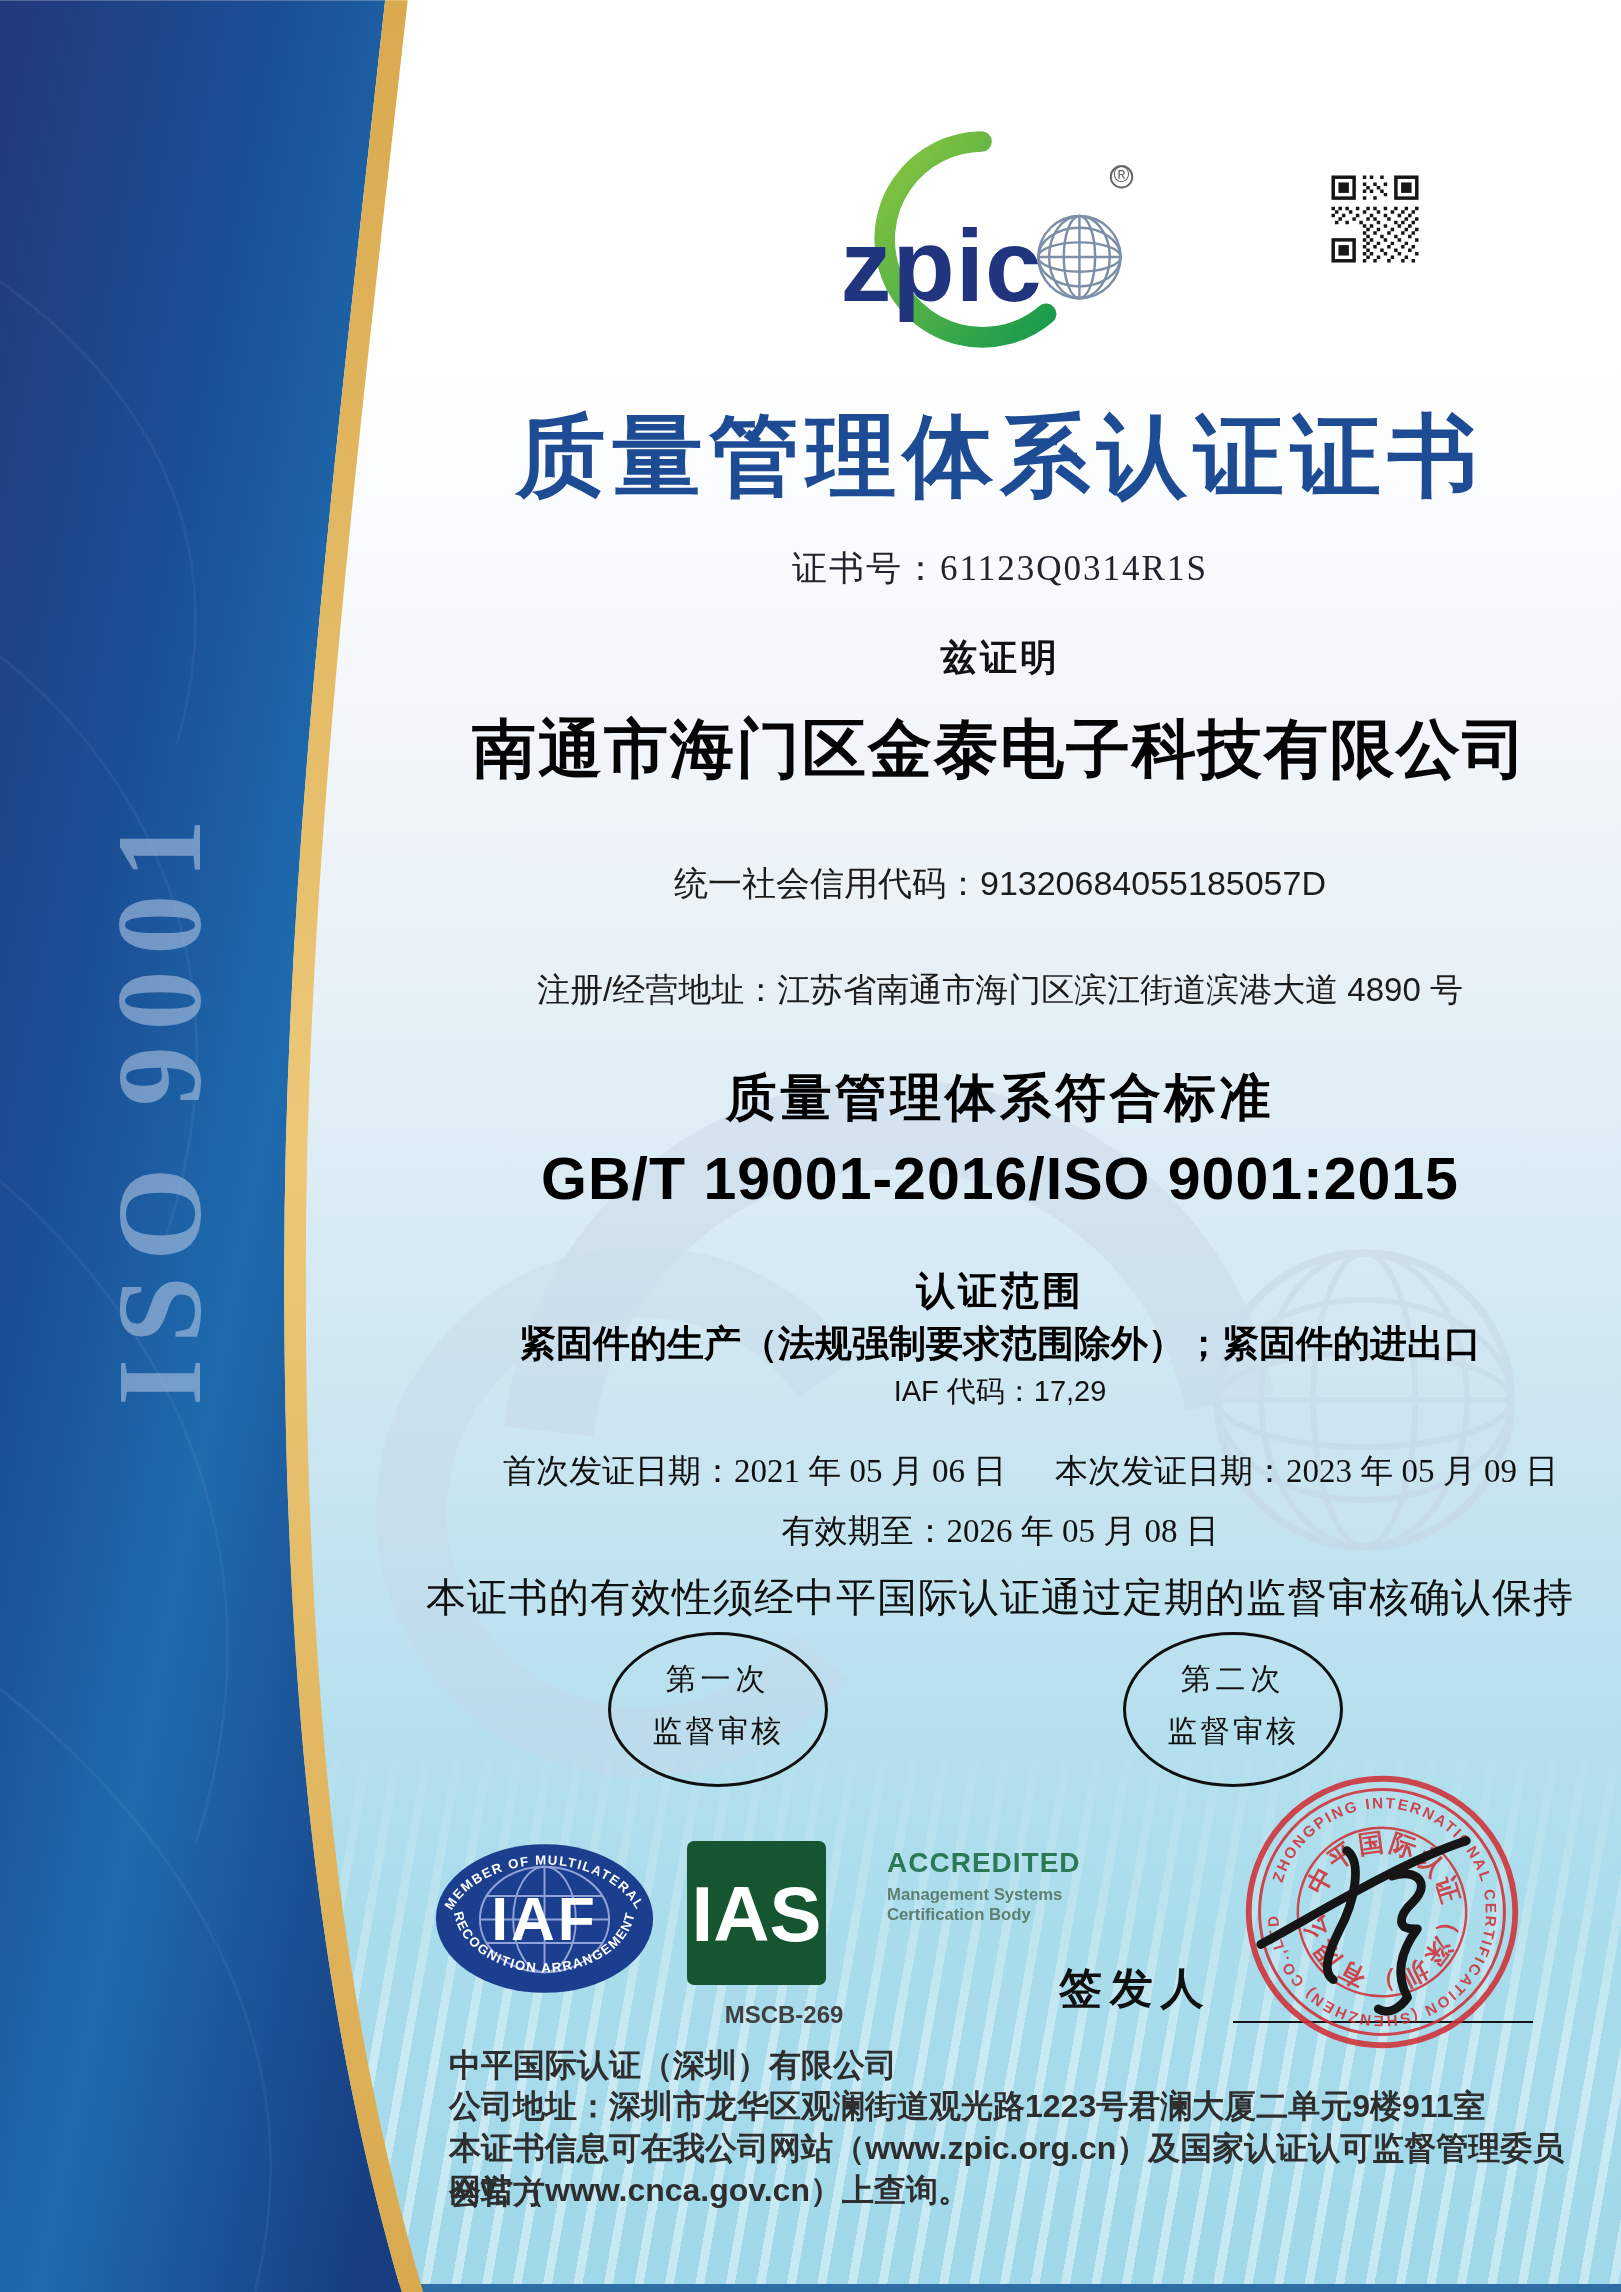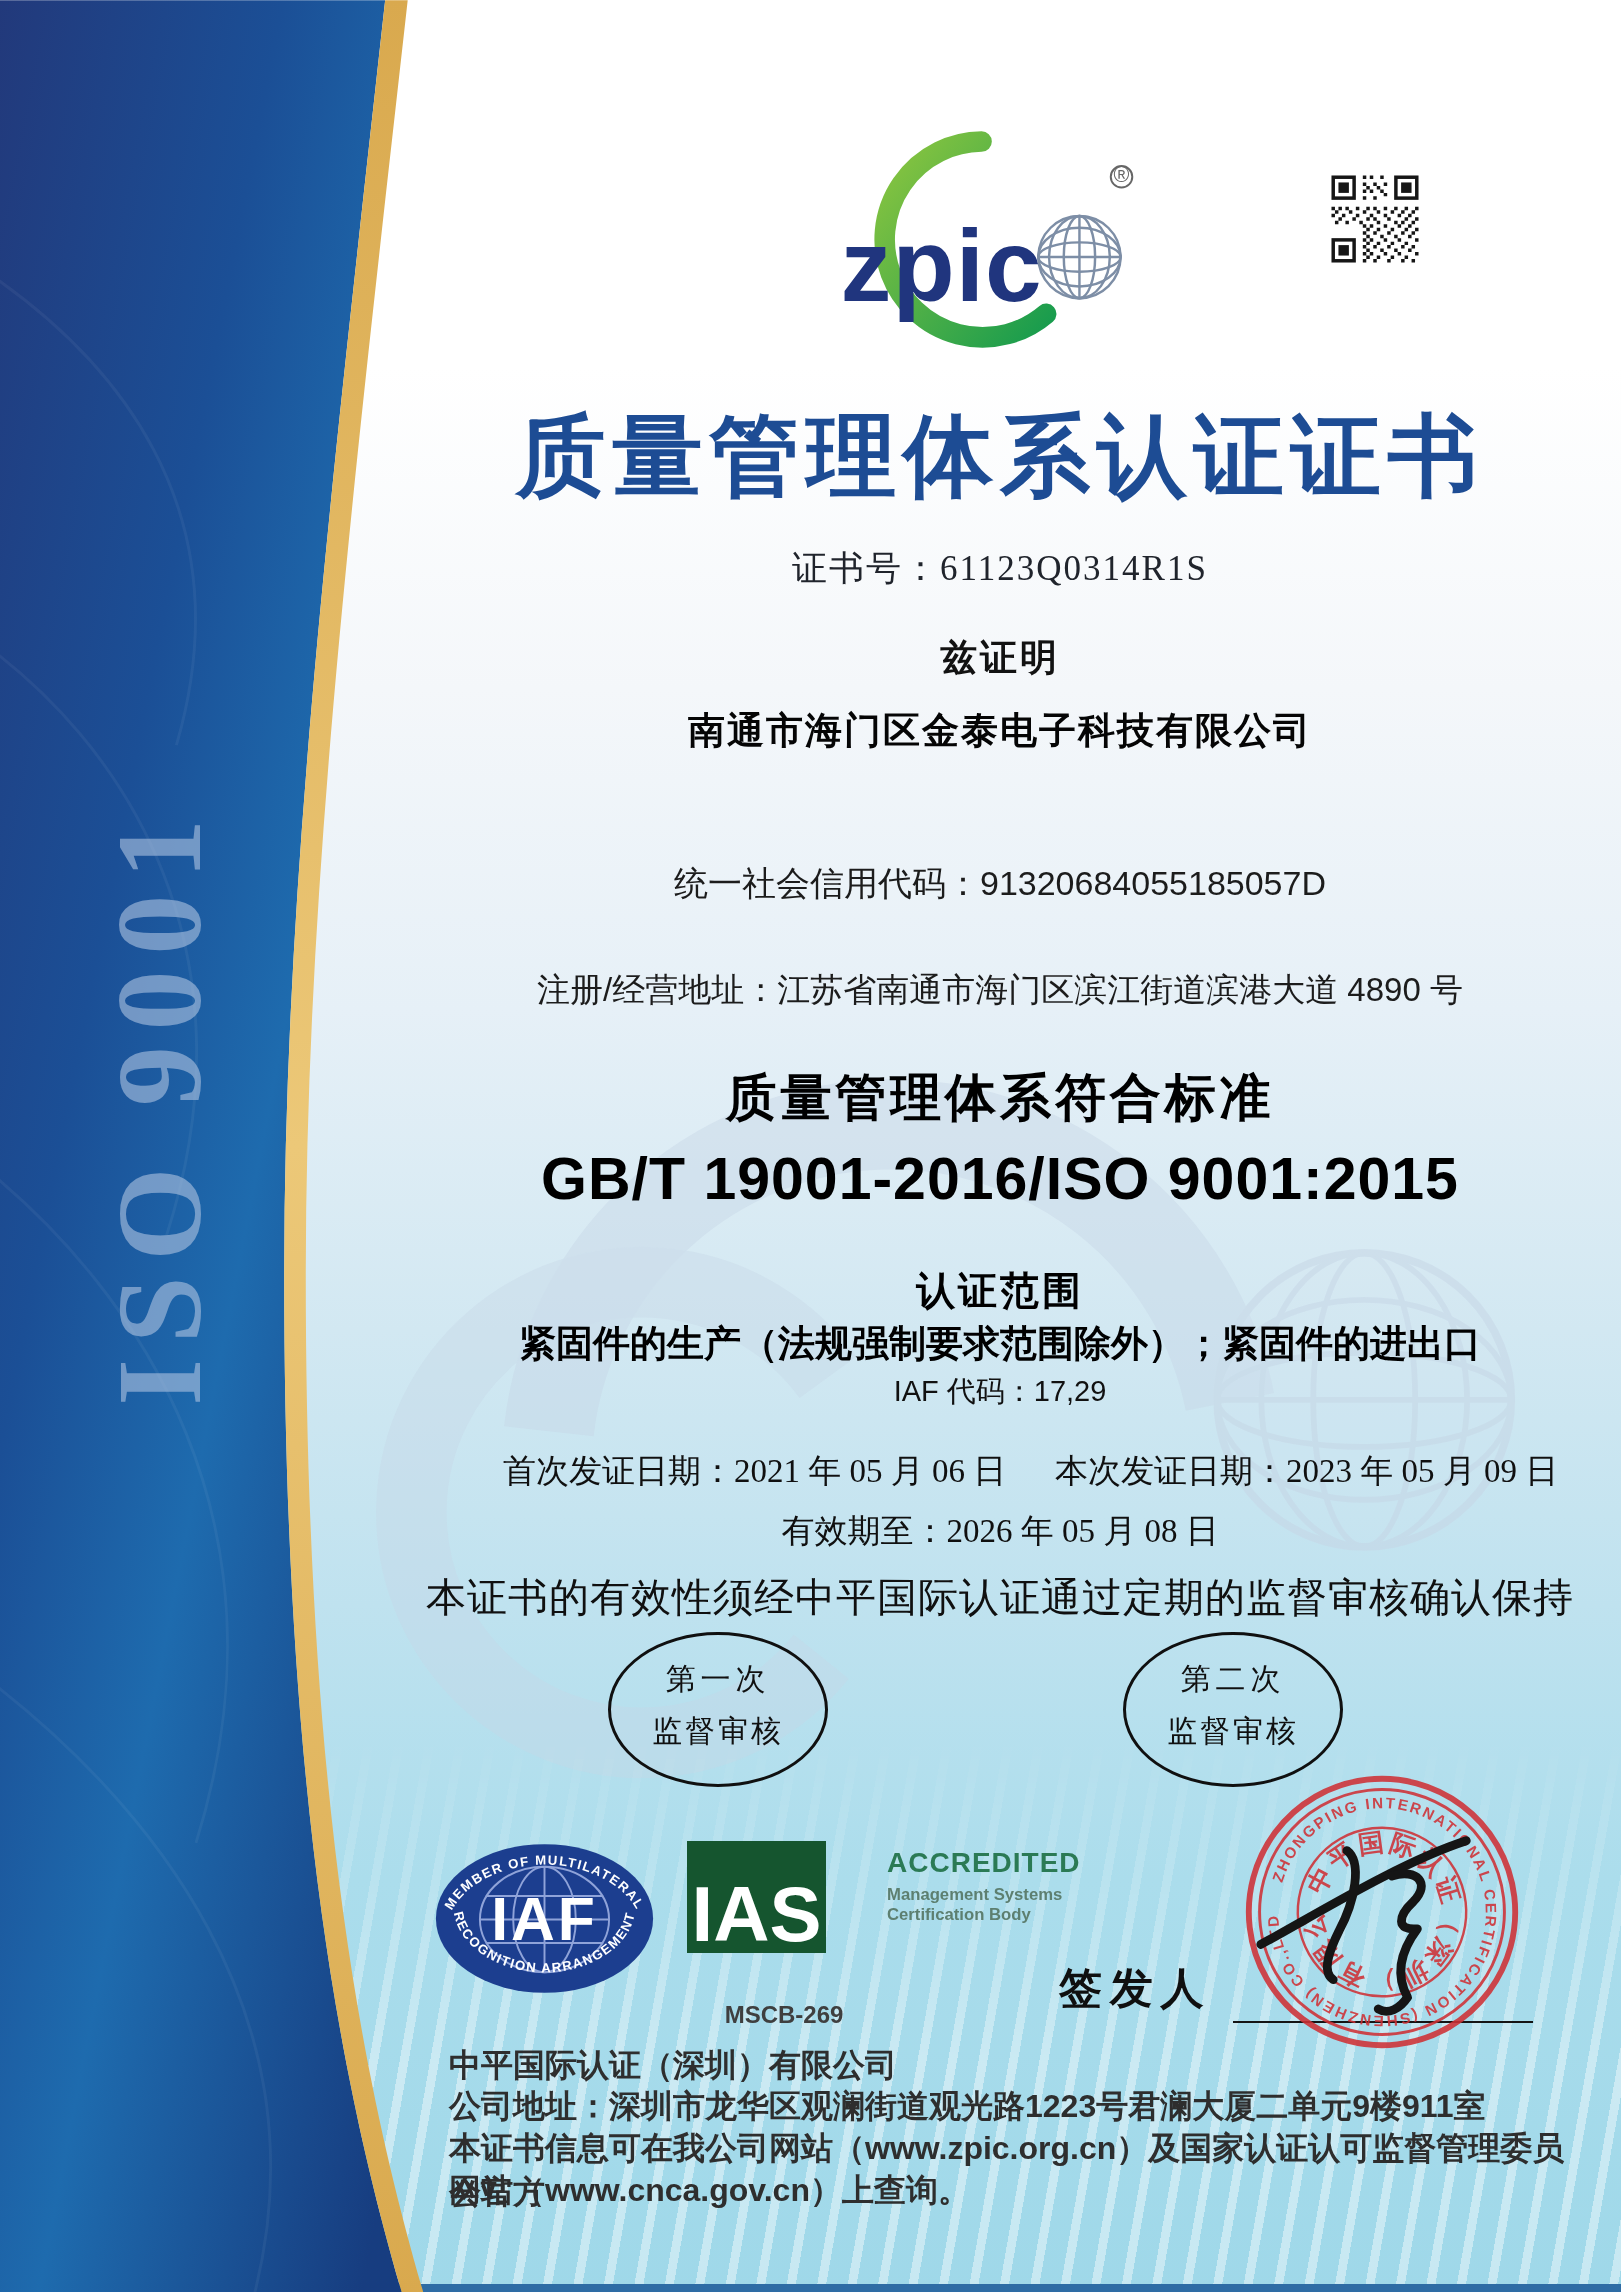--- a/index.html
+++ b/index.html
@@ -19,40 +19,40 @@
   .panel-svg{left:0;top:0;z-index:3;}
   .iso-label{z-index:4;left:-292px;top:1031px;width:902px;height:147px;
     transform:rotate(-90deg);transform-origin:center;
     font-family:"Liberation Serif","DejaVu Serif",serif;font-weight:700;
     font-size:120px;letter-spacing:15.7px;color:rgba(170,192,222,.62);text-align:center;line-height:147px;}
   .content{left:0;top:0;width:1621px;height:2293px;z-index:5;}
   .ctr{left:412px;width:1176px;text-align:center;}
   .title{top:396px;font-size:90px;font-weight:900;color:#1d4c94;letter-spacing:6.9px;}
   .certno{top:545px;font-size:35px;color:#20242c;font-family:"Liberation Serif","DejaVu Serif",serif;letter-spacing:2px;}
   .certify{top:633px;font-size:37px;color:#121212;font-weight:600;letter-spacing:2.9px;}
-  .company{top:706px;font-size:37px;color:#050505;font-weight:800;letter-spacing:2px;}
+  .company{top:706px;font-size:64px;color:#050505;font-weight:800;letter-spacing:2px;}
   .credit{top:861px;font-size:34px;color:#1c1c1c;font-weight:500;}
   .address{top:968px;font-size:33px;color:#1c1c1c;font-weight:500;}
   .stdhead{top:1064px;font-size:51px;font-weight:800;color:#000;letter-spacing:3.9px;}
   .stdcode{top:1145px;font-size:59px;font-weight:800;color:#000;letter-spacing:1px;}
   .scopelab{top:1264px;font-size:39px;font-weight:800;color:#000;letter-spacing:2.9px;}
   .scopetext{top:1319px;font-size:37px;font-weight:800;color:#000;}
   .iafcode{top:1372px;font-size:29px;color:#111;}
   .serifline{font-family:"Liberation Serif","DejaVu Serif",serif;color:#101010;}
   .date1{left:503px;top:1449px;font-size:33px;}
   .date2{left:1055px;top:1449px;font-size:33px;}
   .valid{top:1509px;font-size:33px;}
   .note{top:1570px;font-size:40px;letter-spacing:1px;}
   .oval{top:1632px;width:214px;height:149px;border:3.9px solid #101010;border-radius:50%;
     font-family:"Liberation Serif","DejaVu Serif",serif;color:#101010;text-align:center;}
   .oval .l1{margin-top:23.5px;font-size:30px;letter-spacing:4.9px;}
   .oval .l2{margin-top:11.8px;font-size:30px;letter-spacing:2.9px;}
   .oval1{left:608px;} .oval2{left:1123px;}
-  .ias-box{left:687px;top:1841px;width:139px;height:112px;background:#15552f;color:#fff;
-    text-align:center;line-height:147px;font-size:78px;font-weight:800;transform-origin:left top;}
+  .ias-box{left:687px;top:1841px;width:139px;height:144px;background:#15552f;color:#fff;
+    text-align:center;line-height:147px;font-size:78px;font-weight:800;transform-origin:left top;border-radius:7px;}
   .ias-right{left:843px;top:1847px;margin-left:44px;}
   .ias-acc{font-size:28px;font-weight:800;color:#2b7a55;letter-spacing:1px;}
   .ias-sub{font-size:16.7px;color:#5d7f70;line-height:20.6px;font-weight:600;}
   .mscb{left:686px;top:2001px;width:196px;text-align:center;font-size:24px;color:#3f3f3f;font-weight:600;}
   .issuer{left:1059px;top:1960px;font-size:43px;color:#101010;letter-spacing:7.8px;font-weight:600;}
   .sigline{left:1233px;top:2021px;width:300px;border-top:2.9px solid #141414;}
   .footer-line{left:449px;width:1127px;text-align:left;font-size:32px;font-weight:600;color:#2e2e2e;}
   .f1{top:2044px;} .f2{top:2085px;} .f3{top:2127px;} .f4{top:2169px;}
 </style>
 </head>

